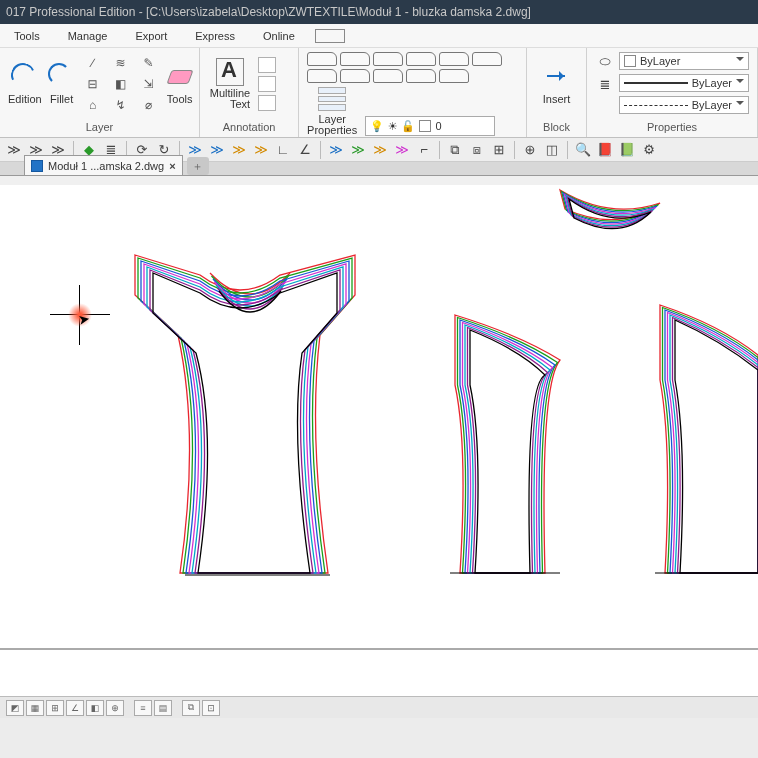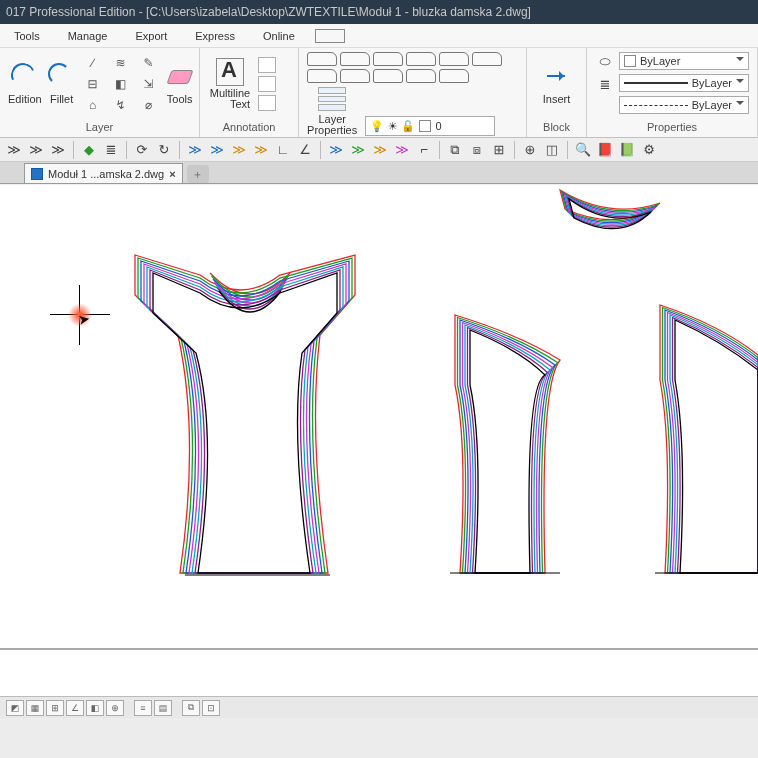--- a/index.html
+++ b/index.html
@@ -31,21 +31,21 @@
 .car{width:30px;height:14px;border:1px solid #777;border-radius:3px 6px 2px 2px/3px 6px 2px 2px;position:relative;background:#f9f9f9}
 .propsel{display:flex;align-items:center;border:1px solid #aaa;background:#fff;height:18px;width:130px;padding:0 4px;gap:4px;margin-bottom:2px}
 .propsel .sq{width:12px;height:12px;border:1px solid #888}
 .linew{height:0;border-top:2px solid #333;flex:1}
 .propsel .tri{margin-left:auto;border:4px solid transparent;border-top-color:#555}
 
 .tb2{background:#eee;height:24px;display:flex;align-items:center;border-bottom:1px solid #ccc;padding-left:4px;gap:2px}
 .sep{width:1px;height:18px;background:#bbb;margin:0 3px}
 .gly{width:20px;height:18px;display:flex;align-items:center;justify-content:center;font-size:13px;color:#444}
 
-.tabstrip{background:#d8d8d8;height:22px;display:flex;align-items:flex-end;padding-left:24px;border-bottom:1px solid #999}
+.tabstrip{background:#d8d8d8;height:14px;display:flex;align-items:flex-end;padding-left:24px;border-bottom:1px solid #999}
 .tab{background:#f7f7f7;border:1px solid #999;border-bottom:none;height:20px;display:flex;align-items:center;padding:0 6px;gap:5px;font-size:11px}
 .tab .x{font-weight:bold;color:#444;cursor:pointer}
 .tab .ficon{width:12px;height:12px;background:#2273c6;border:1px solid #1558a0}
 .plus{width:22px;height:18px;margin-left:4px;background:#c8c8c8;border-radius:3px;display:flex;align-items:center;justify-content:center;color:#666}
 
 .canvas{background:#fff;position:absolute;left:0;right:0;top:185px;bottom:110px;overflow:hidden}
 .canvas svg{position:absolute;inset:0}
 .cross{position:absolute;left:50px;top:100px;width:60px;height:60px}
 .cross:before,.cross:after{content:"";position:absolute;background:#000}
 .cross:before{left:0;right:0;top:29px;height:1px}

